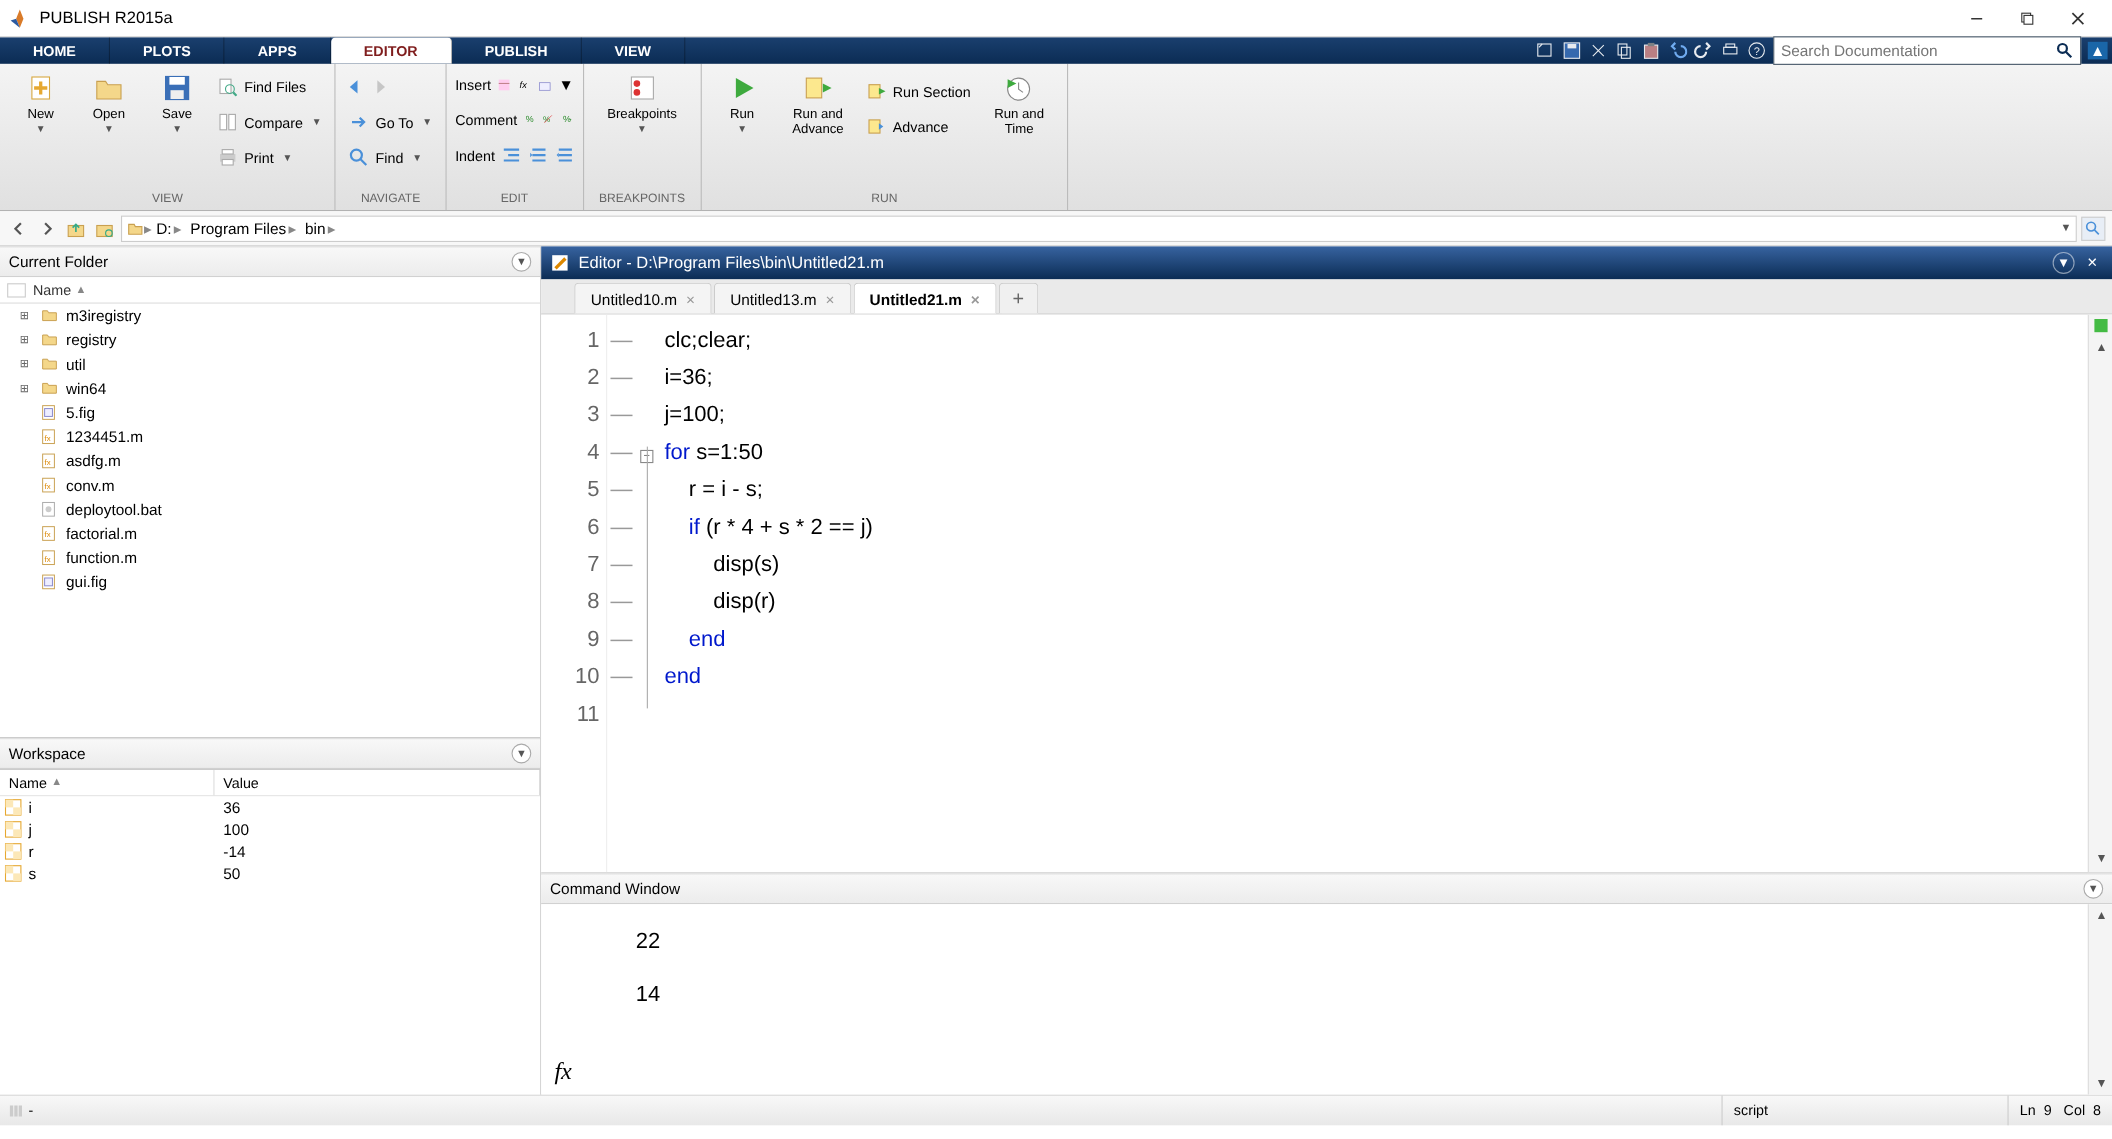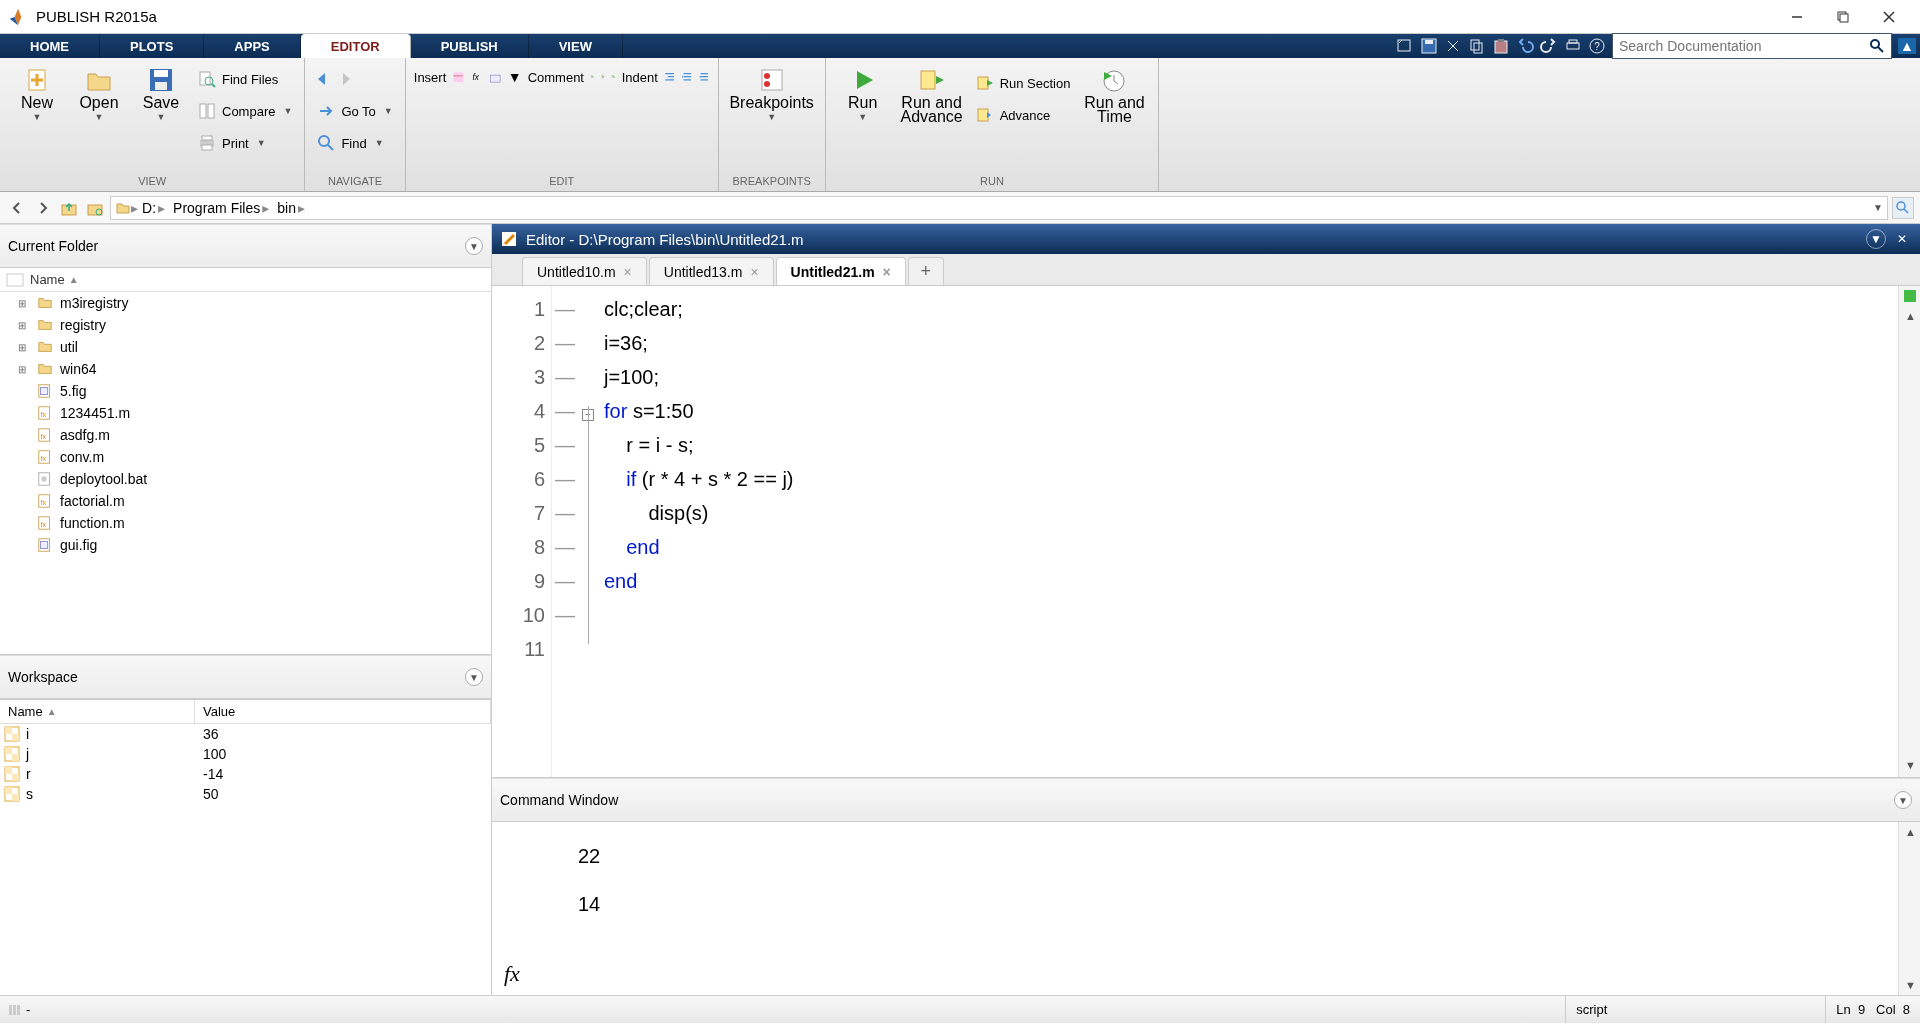--- a/index.html
+++ b/index.html
@@ -20,43 +20,43 @@
 .searchbox input { flex: 1; border: none; outline: none; font-size: 14px; }
 .searchbox .mag { width: 16px; height: 16px; color: #0b2c54; }
 .tabstrip .handle { width: 18px; background: #1a66a8; display: flex; align-items: center; justify-content: center; color: #fff; }
 
 .ribbon { height: 134px; background: linear-gradient(#f4f4f4, #e0e0e0); border-bottom: 1px solid #aaa; display: flex; }
 .ribbon-group { border-right: 1px solid #bbb; display: flex; flex-direction: column; }
 .ribbon-group .body { flex: 1; display: flex; align-items: flex-start; padding: 6px 8px 0 8px; gap: 4px; }
 .ribbon-group .label { text-align: center; font-size: 11px; color: #666; padding: 2px 0 4px; }
 .bigbtn { display: flex; flex-direction: column; align-items: center; justify-content: flex-start; width: 58px; cursor: pointer; padding-top: 2px; gap: 2px; }
 .bigbtn .ic { width: 28px; height: 28px; }
-.bigbtn .txt { font-size: 16px; text-align: center; line-height: 14px; }
+.bigbtn .txt { font-size: 12px; text-align: center; line-height: 14px; }
 .bigbtn .dd { font-size: 9px; color: #555; }
 .smallcol { display: flex; flex-direction: column; gap: 6px; padding-top: 2px; }
 .smallbtn { display: flex; align-items: center; gap: 6px; font-size: 13px; cursor: pointer; height: 26px; padding: 0 4px; }
 .smallbtn .ic { width: 18px; height: 18px; }
 .smallbtn .dd { font-size: 9px; color: #555; margin-left: 2px; }
 .iconrow { display: flex; gap: 6px; align-items: center; height: 26px; }
 .iconrow .ic { width: 18px; height: 18px; cursor: pointer; }
-.edit-rows { display: flex; flex-direction: row; gap: 6px; }
+.edit-rows { display: flex; flex-direction: column; gap: 6px; }
 .edit-row { display: flex; align-items: center; gap: 6px; height: 26px; }
 .edit-row .lbl { width: 70px; text-align: right; font-size: 13px; }
 
 .pathbar { height: 32px; background: #f7f7f7; border-bottom: 1px solid #ccc; display: flex; align-items: center; padding: 0 6px; gap: 4px; }
 .pathbar .navic { width: 22px; height: 22px; cursor: pointer; display:flex; align-items:center; justify-content:center; }
 .pathbar .crumbs { flex: 1; display: flex; align-items: center; border: 1px solid #ccc; background: #fff; height: 24px; padding: 0 4px; }
 .pathbar .crumb { display: flex; align-items: center; gap: 2px; font-size: 14px; padding: 0 4px; cursor: pointer; }
 .pathbar .sep { color: #888; }
 .pathbar .mag { width: 22px; height: 22px; background: #e8eef6; border:1px solid #ccc; display:flex; align-items:center; justify-content:center; cursor:pointer; }
 
 .mainarea { display: flex; height: calc(1035px - 34px - 36px - 134px - 32px - 28px); }
 .leftcol { width: 492px; display: flex; flex-direction: column; border-right: 1px solid #ccc; }
 
-.panelhdr { height: 44px; background: linear-gradient(#f8f8f8,#ececec); border-top: 1px solid #ddd; border-bottom: 1px solid #ccc; display: flex; align-items: center; padding: 0 8px; font-size: 14px; }
+.panelhdr { height: 28px; background: linear-gradient(#f8f8f8,#ececec); border-top: 1px solid #ddd; border-bottom: 1px solid #ccc; display: flex; align-items: center; padding: 0 8px; font-size: 14px; }
 .panelhdr .spacer { flex: 1; }
 .panelhdr .ctrl { width: 18px; height: 18px; border: 1px solid #aaa; border-radius: 50%; display:flex; align-items:center; justify-content:center; font-size:10px; cursor:pointer; color:#555; background:#fff; }
 .panelhdr .chev { cursor: pointer; color: #555; }
 
 .folderlist { flex: 1; overflow: auto; background: #fff; border-bottom: 1px solid #ccc; }
 .folder-colhdr { display: flex; align-items: center; padding: 4px 6px; border-bottom: 1px solid #ddd; font-size: 13px; color: #333; }
 .folder-colhdr .ficon { width: 18px; height: 14px; margin-right: 6px; }
 .folder-colhdr .arrow { font-size:10px; color:#888; margin-left:4px;}
 .frow { display: flex; align-items: center; padding: 3px 6px 3px 18px; font-size: 14px; cursor: pointer; gap: 6px; }
 .frow .exp { width: 12px; font-size: 10px; color: #666; }
@@ -683,21 +683,21 @@
           <div style="height:34px;"><span class="foldbox">−</span></div>
           <div style="height:34px;"></div>
           <div style="height:34px;"></div>
           <div style="height:34px;"></div>
           <div style="height:34px;"></div>
           <div style="height:34px;"></div>
           <div style="height:34px;"></div>
           <div style="height:34px;"></div>
           <div class="foldline" style="top: 120px; height: 238px;"></div>
         </div>
-      <div class="code" id="code"><div>clc;clear;</div><div>i=36;</div><div>j=100;</div><div><span class="kw">for</span> <span>s=1:50</span></div><div>    r = i - s;</div><div>    <span class="kw">if</span> (r * 4 + s * 2 == j)</div><div>        disp(s)</div><div>    <span class="kw">end</span></div><div></div><div><span class="kw">end</span></div></div>
+      <div class="code" id="code"><div>clc;clear;</div><div>i=36;</div><div>j=100;</div><div><span class="kw">for</span> <span>s=1:50</span></div><div>    r = i - s;</div><div>    <span class="kw">if</span> (r * 4 + s * 2 == j)</div><div>        disp(s)</div><div>        disp(r)</div><div>    <span class="kw">end</span></div><div></div><div><span class="kw">end</span></div></div>
       <div class="codebar">
         <div class="sq"></div>
         <div class="arrow" style="top:24px;">▲</div>
         <div class="arrow" style="bottom:6px;">▼</div>
       </div>
     </div>
     <div class="panelhdr">
       <span>Command Window</span>
       <div class="spacer"></div>
       <div class="ctrl">▼</div>

